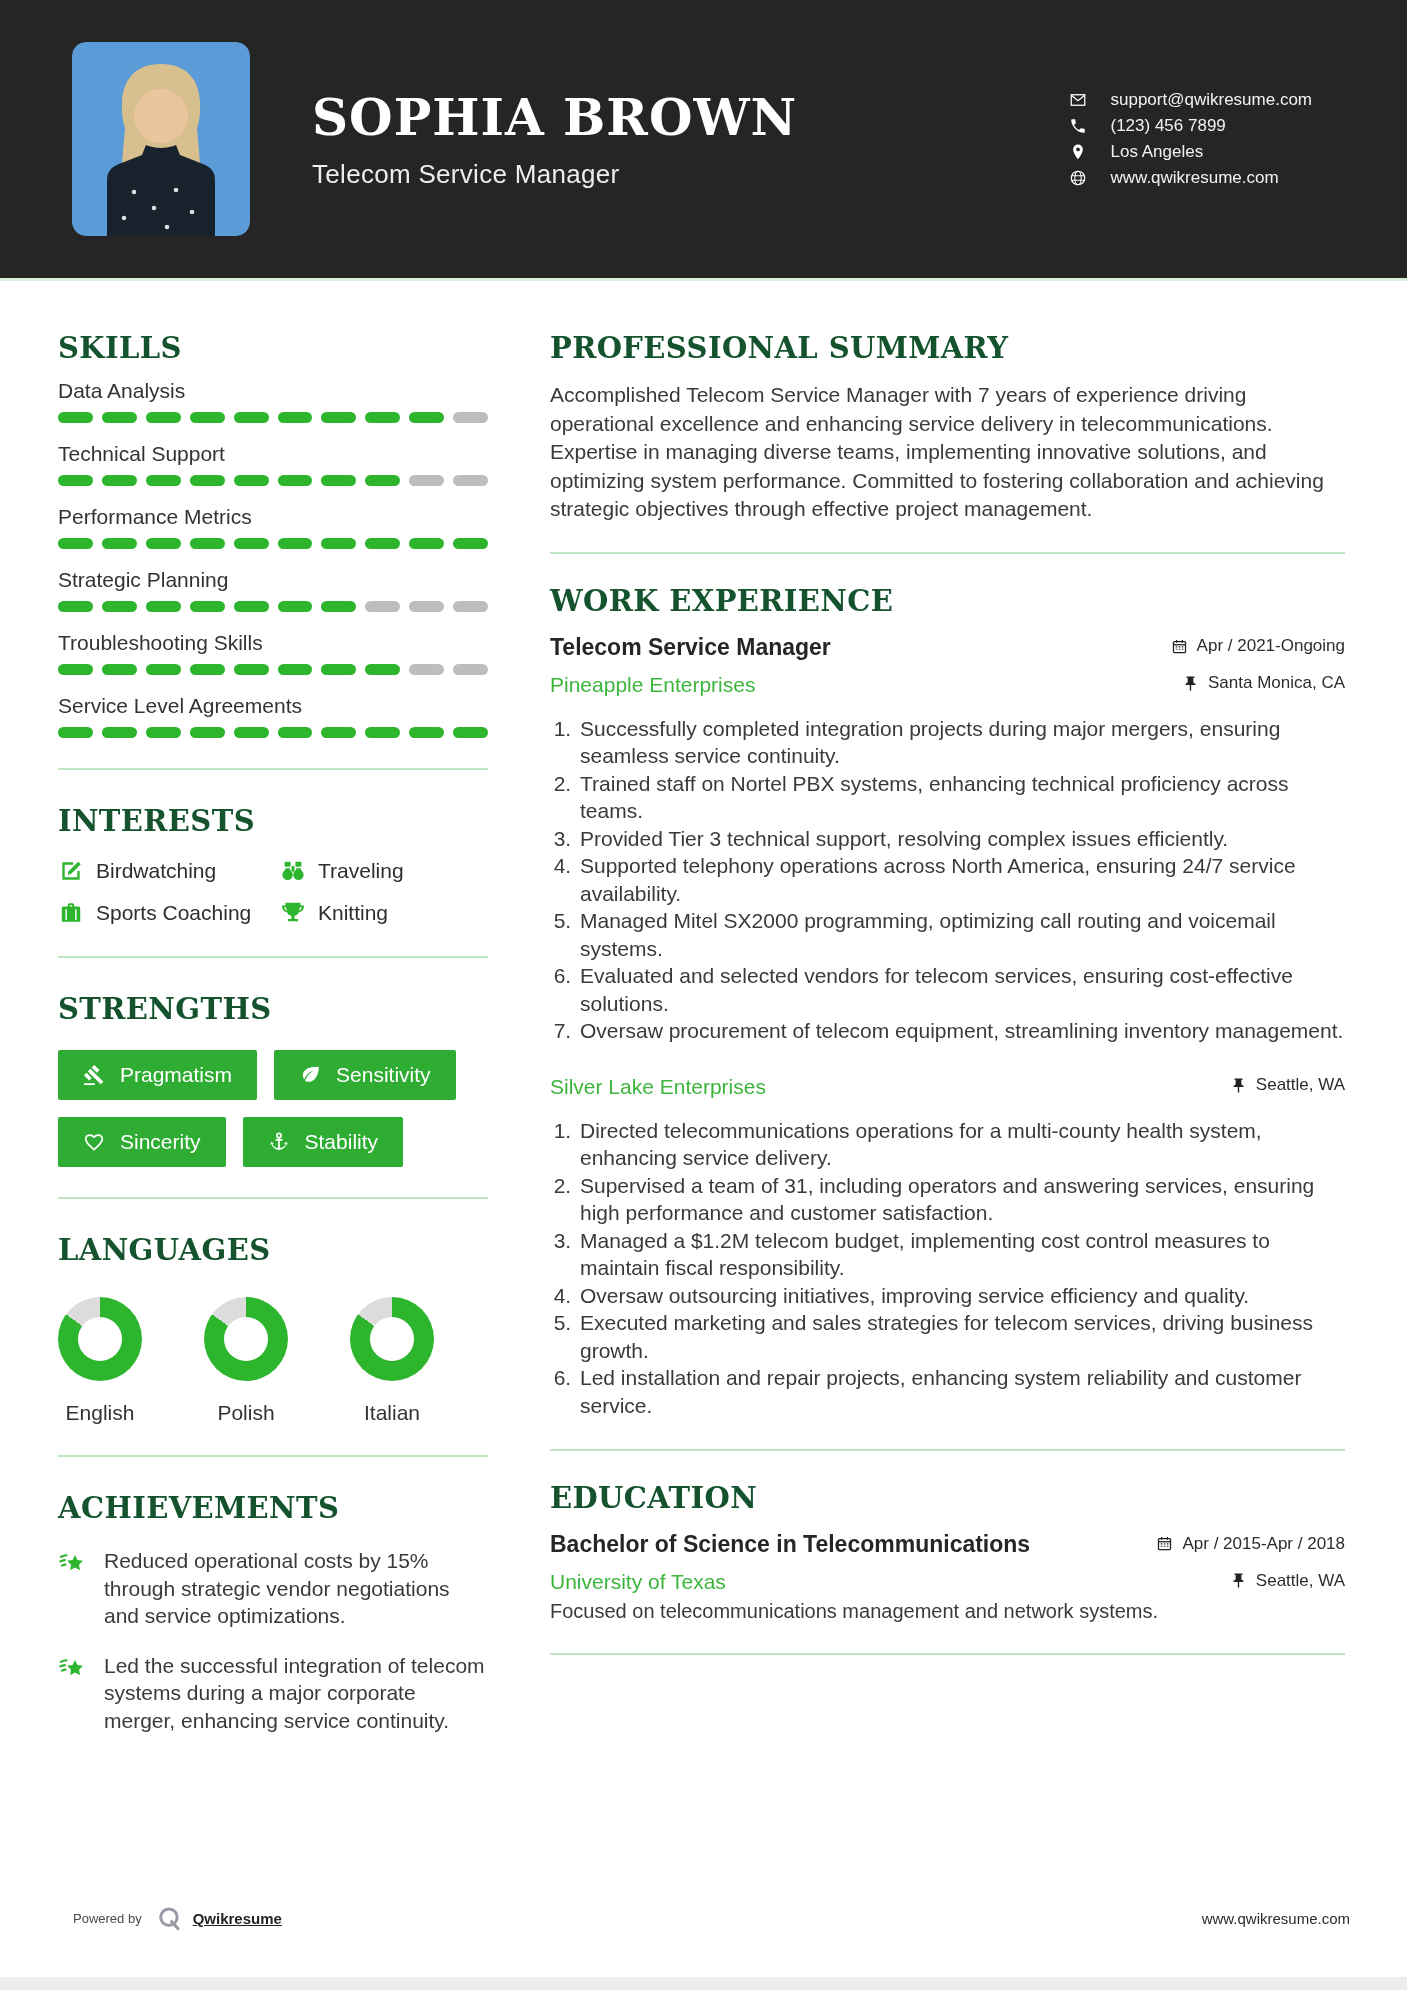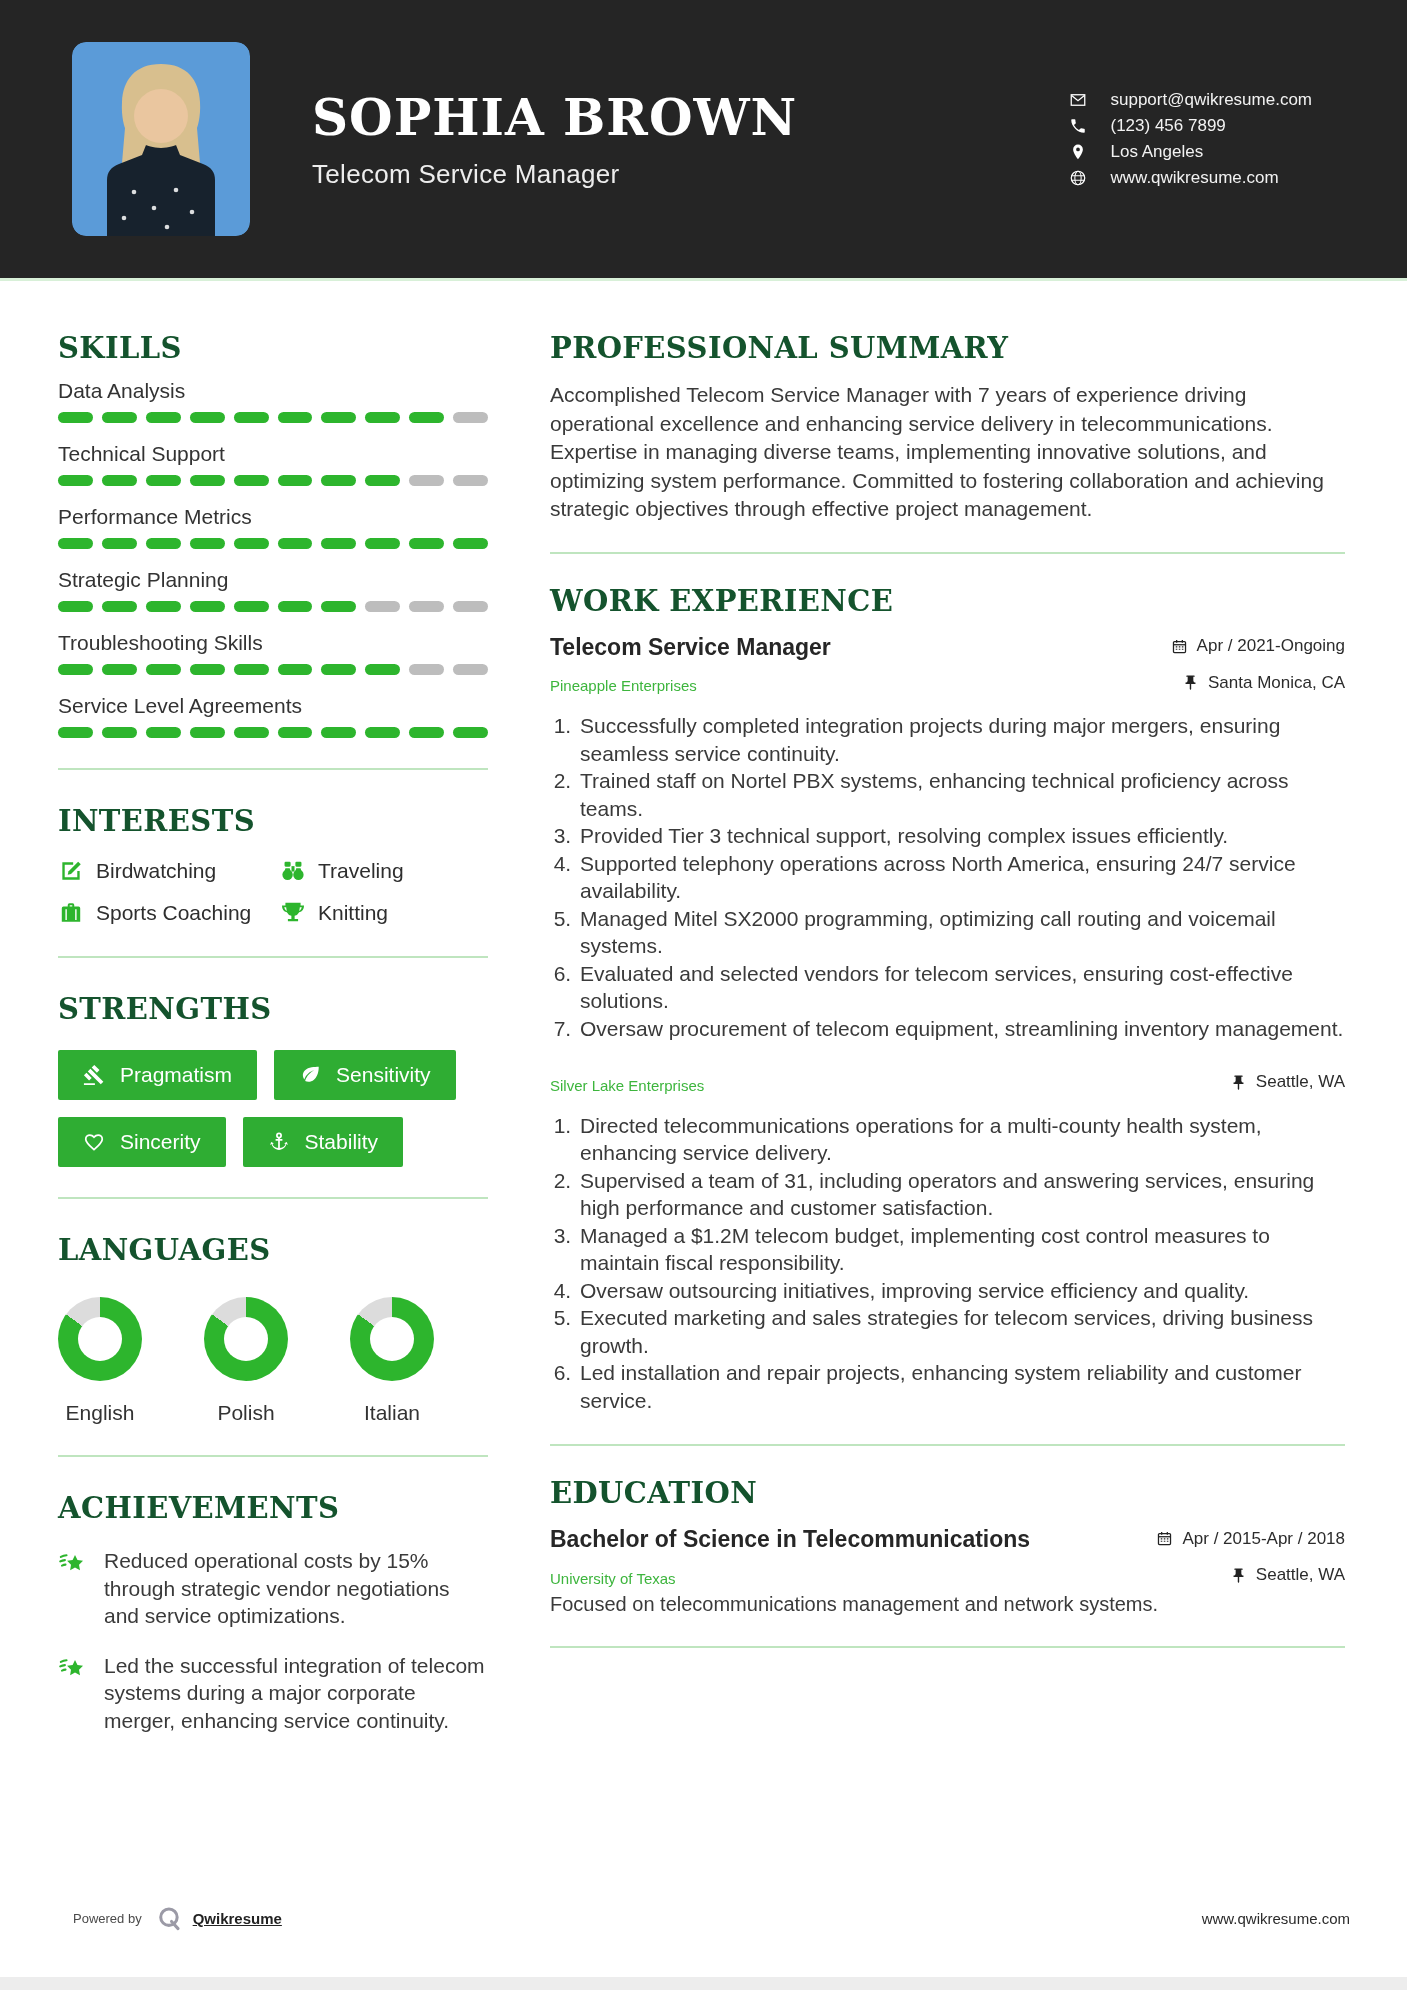--- a/index.html
+++ b/index.html
@@ -63,21 +63,21 @@
   .col-r h2.sec { margin-bottom:16px; }
   .summary { font-size:21px; line-height:28.5px; color:#3a3a3a; }
 
   .job { margin-top:10px; margin-bottom:30px; }
   .job-head { display:flex; justify-content:space-between; align-items:baseline; }
   .job-title { font-size:23px; font-weight:700; color:#262626; }
   .deg-title { font-size:23px; font-weight:700; color:#262626; }
   .job-meta { display:flex; align-items:center; gap:9px; font-size:17px; color:#2c2c2c; white-space:nowrap; }
   .job-meta .ic { width:17px; height:17px; color:#222; }
   .job-sub { display:flex; justify-content:space-between; align-items:baseline; margin-top:12px; margin-bottom:18px; }
-  .company { font-size:15px; color:#3db53d; }
+  .company { font-size:21px; color:#3db53d; }
   ol.bullets { margin-left:27px; }
   ol.bullets li { font-size:21px; line-height:27.5px; color:#3a3a3a; padding-left:3px; }
   .edu-note { font-size:20px; color:#3a3a3a; margin-top:4px; }
 
   
   .footer { position:absolute; left:73px; right:57px; bottom:58px; display:flex; align-items:center; }
   .pwd { font-size:13px; color:#4a4a4a; }
   .qlogo { width:27px; height:27px; color:#9b9aa6; margin:0 10px 0 14px; }
   .brand { font-size:15px; font-weight:700; color:#222; text-decoration:underline; }
   .site { margin-left:auto; font-size:15px; color:#2a2a2a; }

